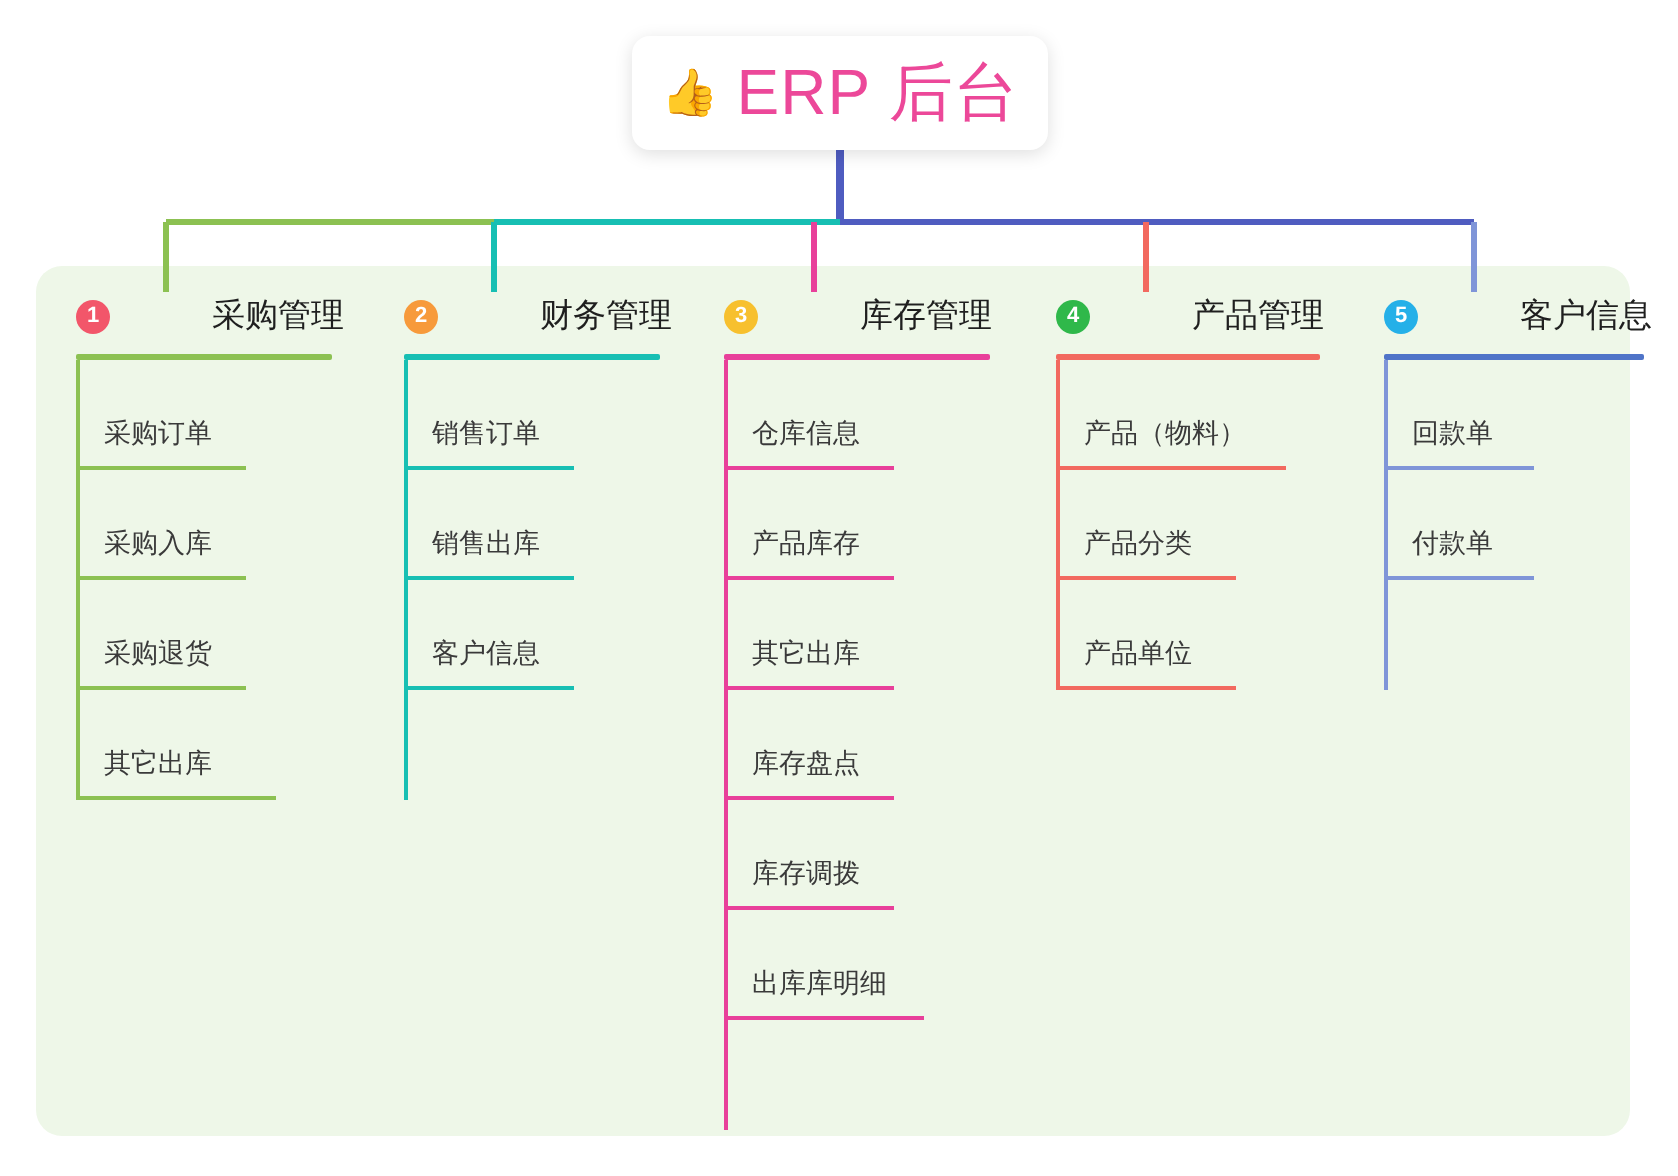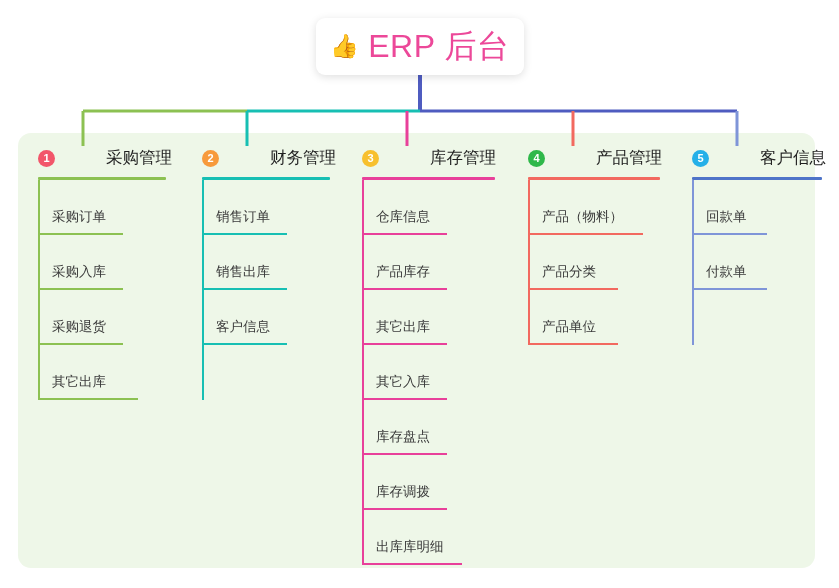--- a/index.html
+++ b/index.html
@@ -160,24 +160,20 @@
           </div>
           <div class="leaf">
             <span class="leaf-text">产品库存</span>
             <div class="leaf-rule" style="background: rgb(232, 64, 154); width: 85px;"></div>
           </div>
           <div class="leaf">
             <span class="leaf-text">其它出库</span>
             <div class="leaf-rule" style="background: rgb(232, 64, 154); width: 85px;"></div>
           </div>
           <div class="leaf">
-            <span class="leaf-text">其它入库</span>
-            <div class="leaf-rule" style="background: rgb(232, 64, 154); width: 85px;"></div>
-          </div>
-          <div class="leaf">
             <span class="leaf-text">库存盘点</span>
             <div class="leaf-rule" style="background: rgb(232, 64, 154); width: 85px;"></div>
           </div>
           <div class="leaf">
             <span class="leaf-text">库存调拨</span>
             <div class="leaf-rule" style="background: rgb(232, 64, 154); width: 85px;"></div>
           </div>
           <div class="leaf">
             <span class="leaf-text">出库库明细</span>
             <div class="leaf-rule" style="background: rgb(232, 64, 154); width: 100px;"></div>

